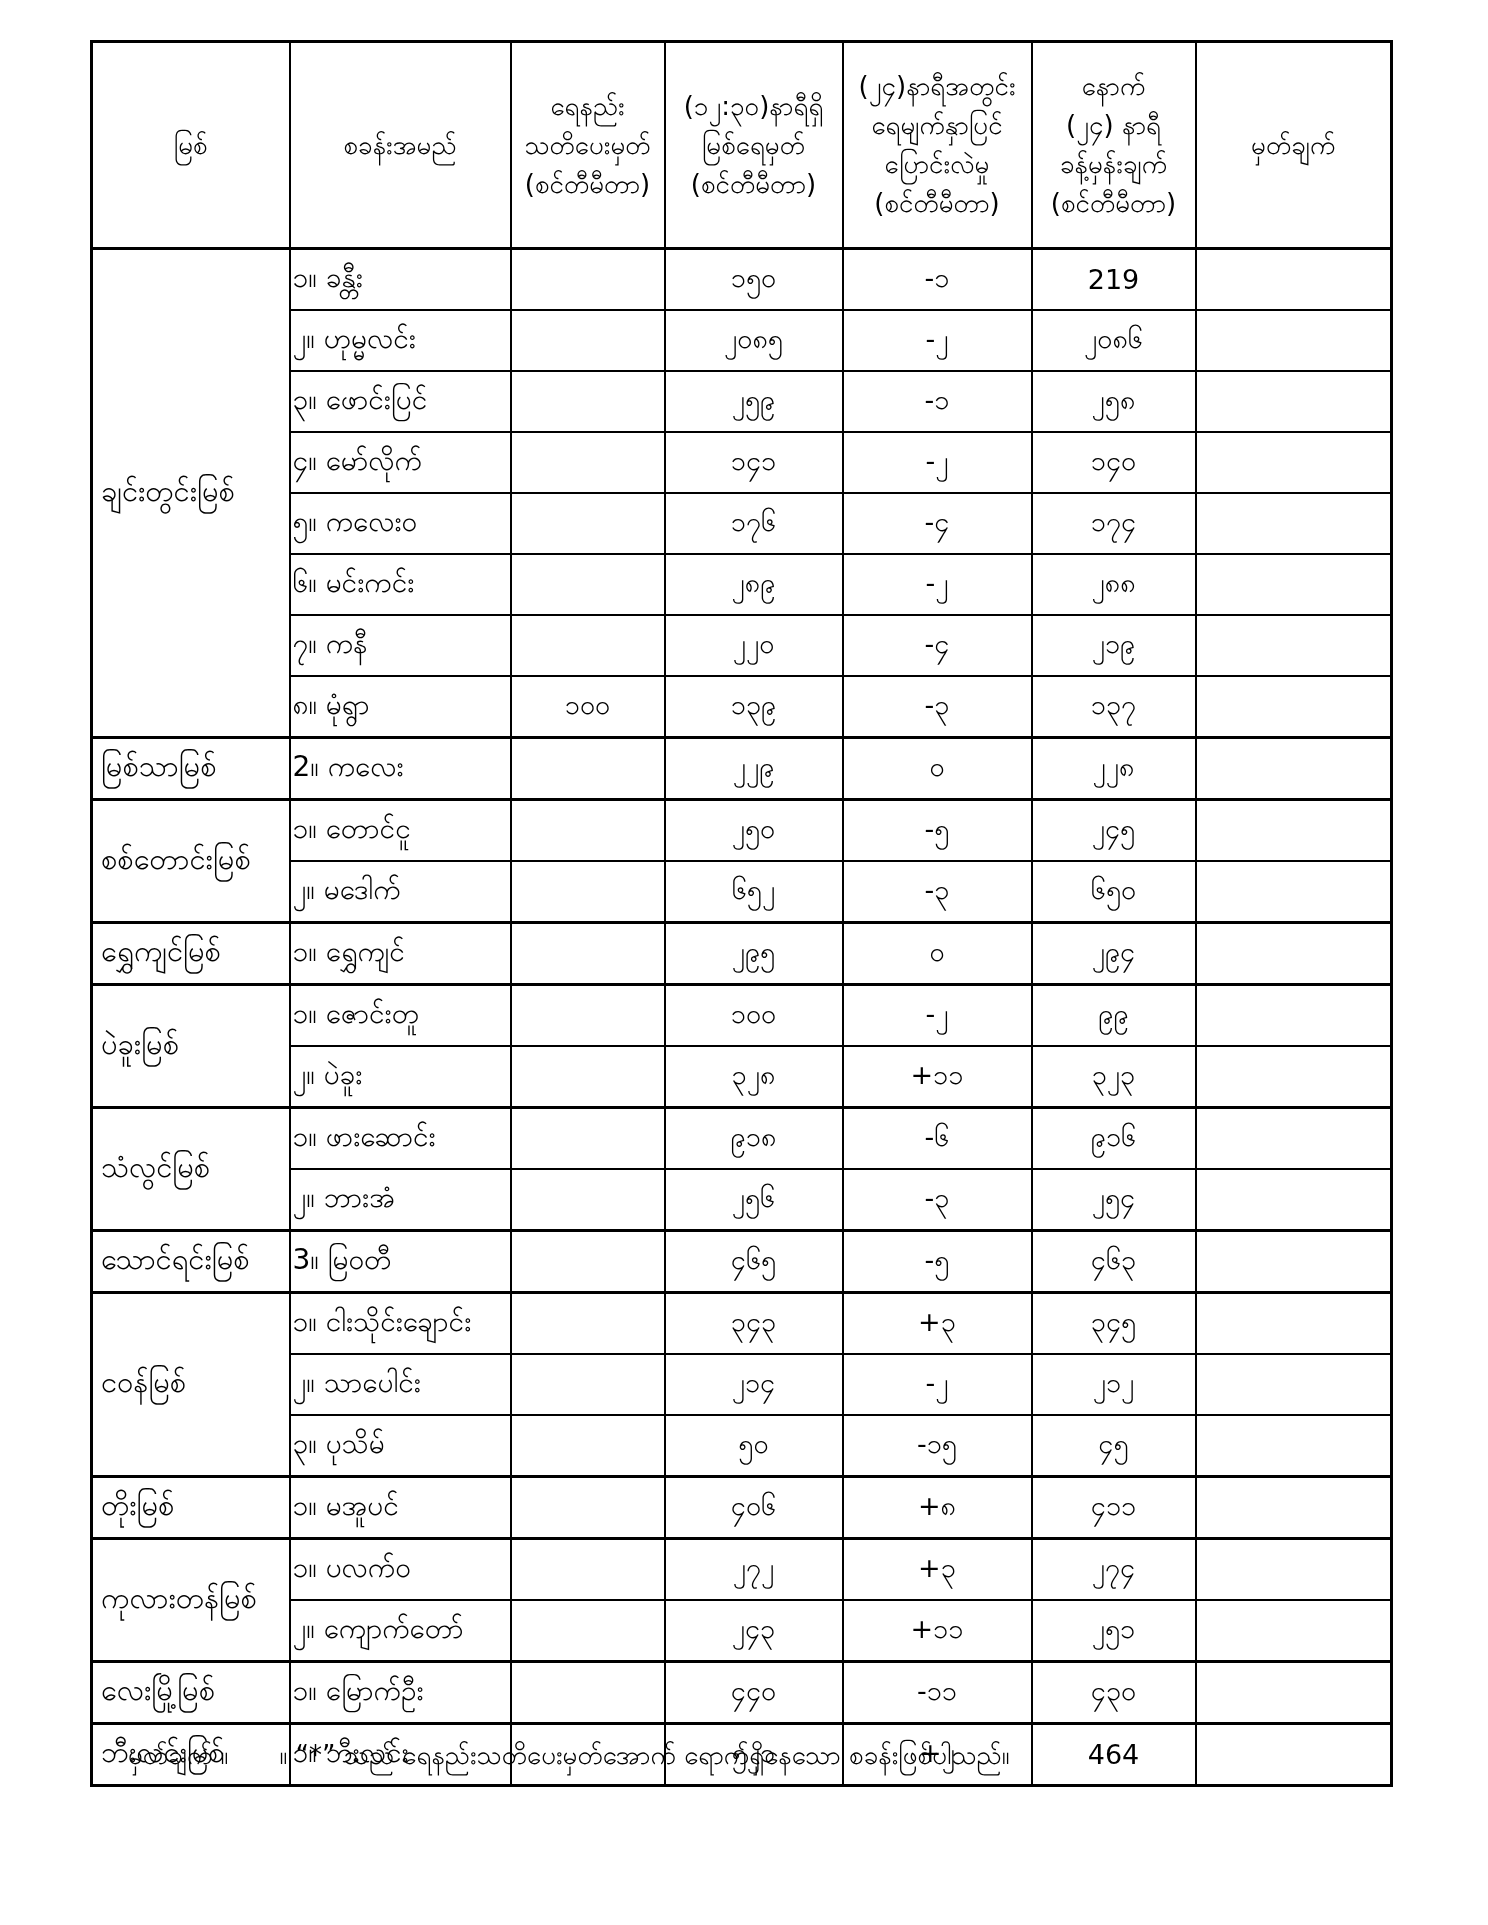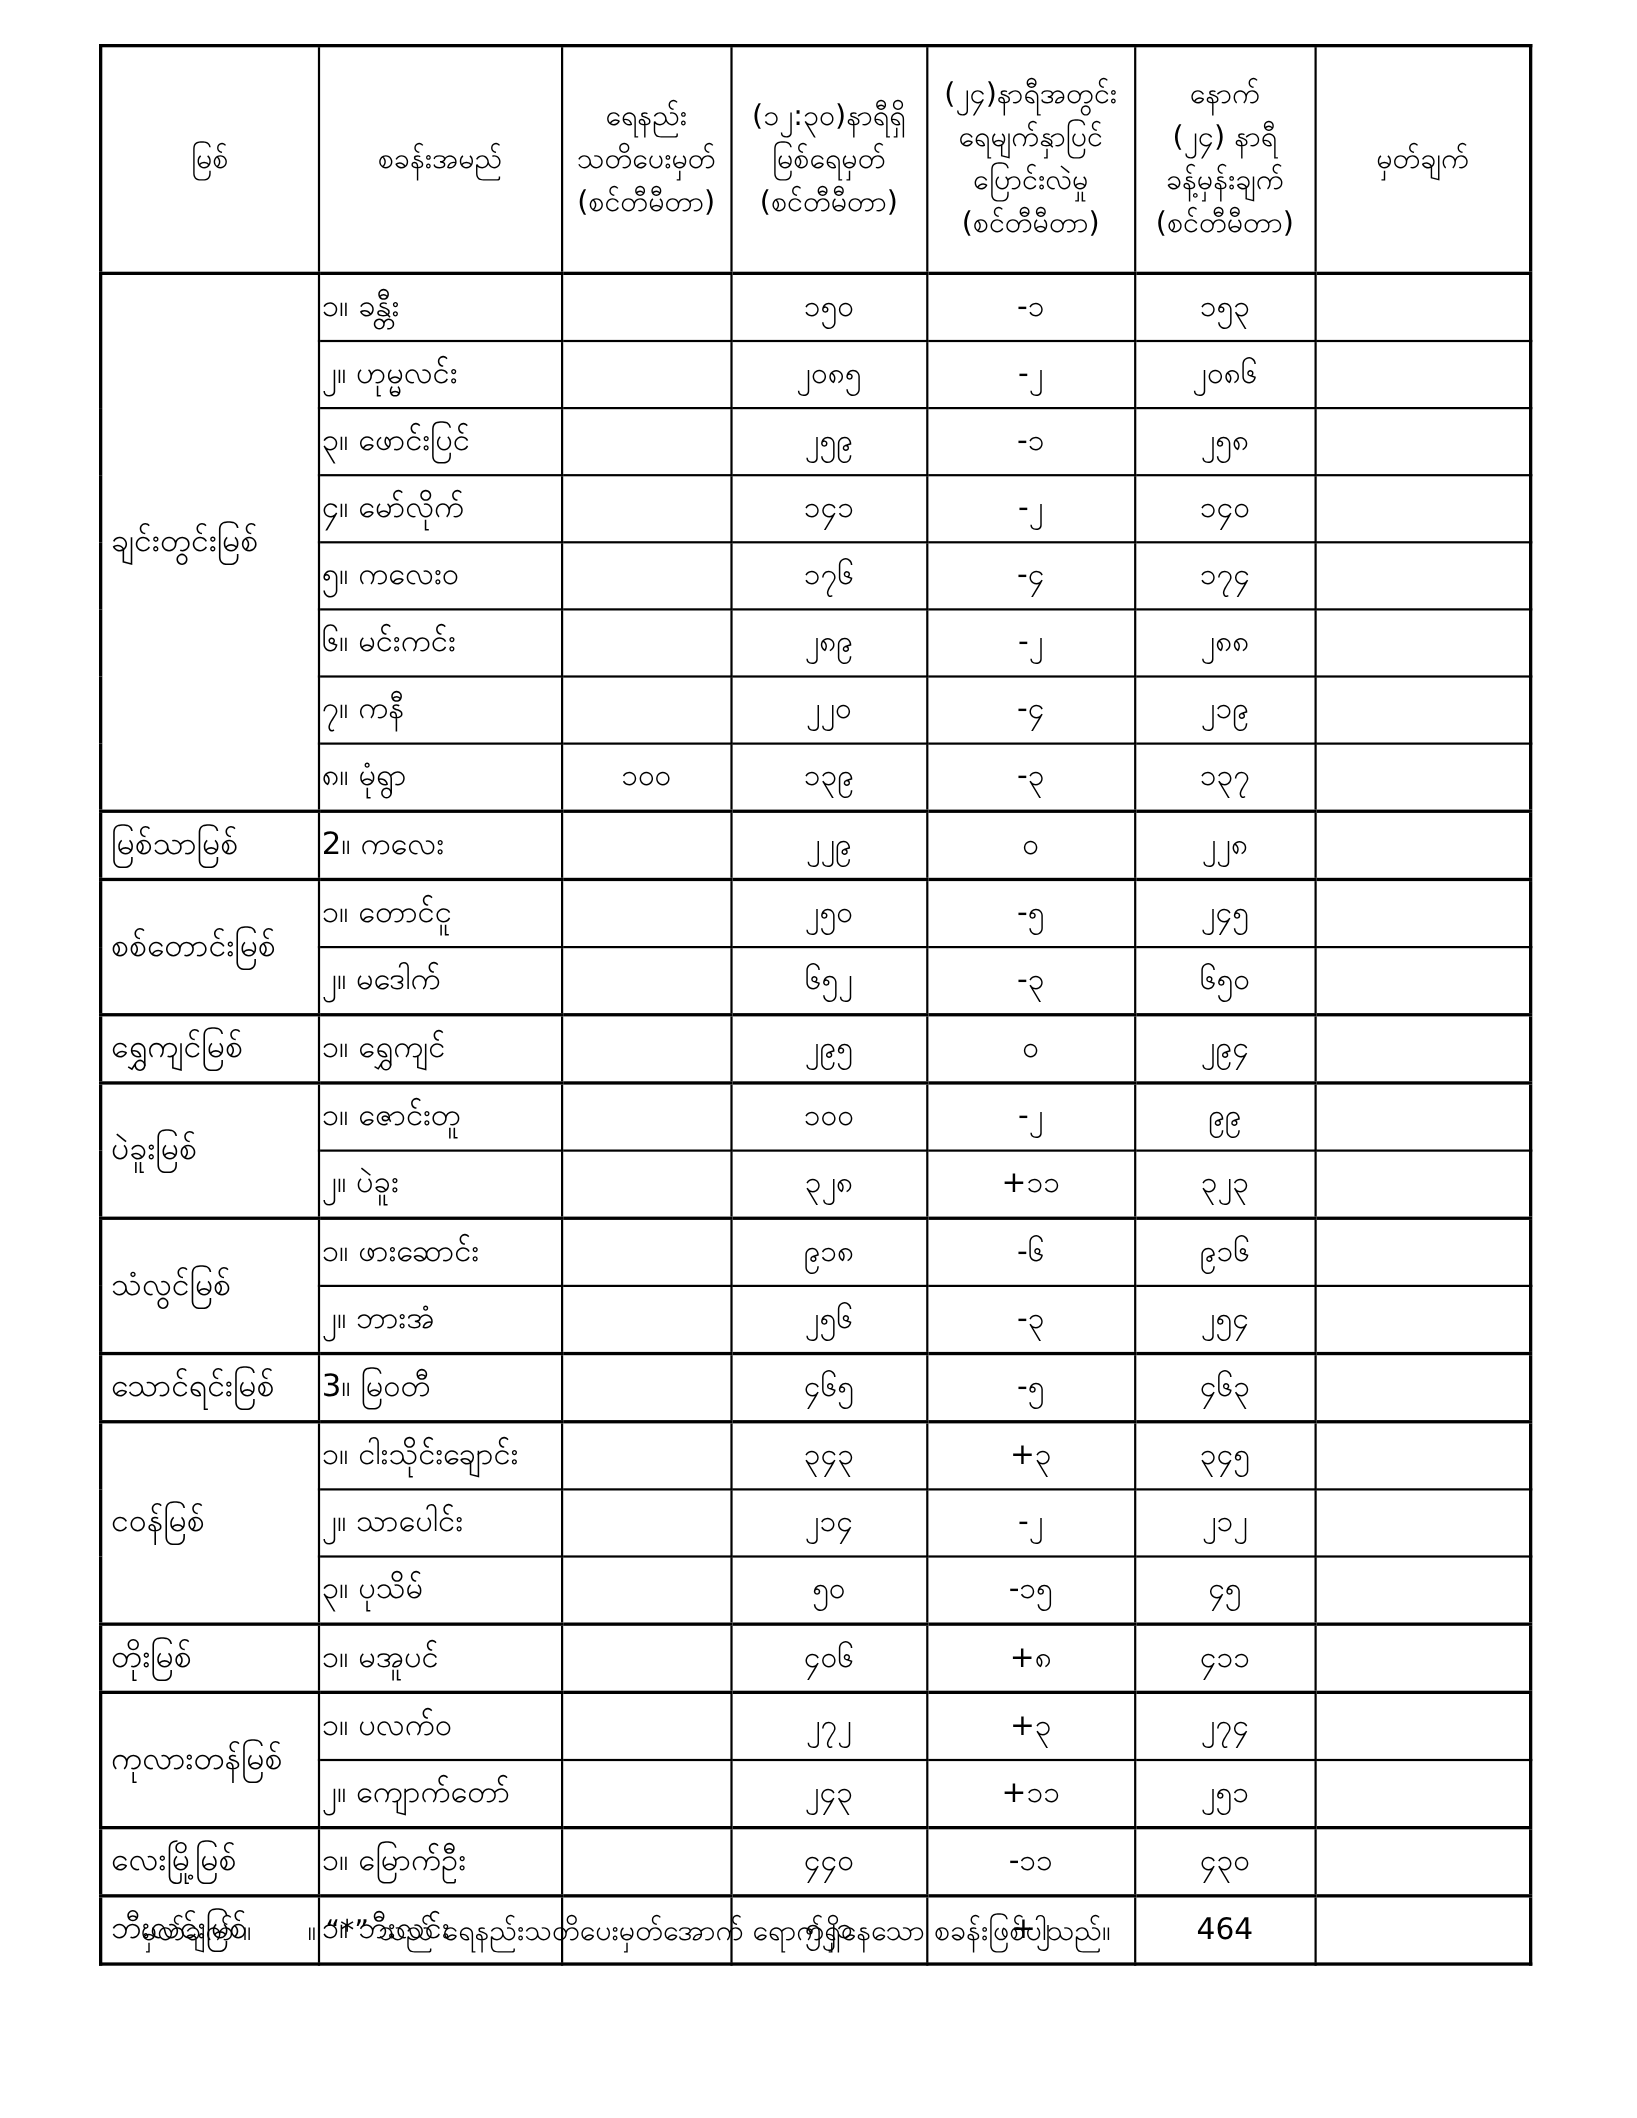--- a/index.html
+++ b/index.html
@@ -119,21 +119,21 @@
         <th>မှတ်ချက်</th>
       </tr>
     </thead>
     <tbody>
         <tr class="group-start">
           <td class="river" rowspan="8">ချင်းတွင်းမြစ်</td>
           <td class="station">၁။ ခန္တီး</td>
           <td class="warning"></td>
           <td class="level">၁၅၀</td>
           <td class="change">-၁</td>
-          <td class="forecast">၁၅၃</td>
+          <td class="forecast">219</td>
           <td class="remark"></td>
         </tr>
         <tr>
           <td class="station">၂။ ဟုမ္မလင်း</td>
           <td class="warning"></td>
           <td class="level">၂၀၈၅</td>
           <td class="change">-၂</td>
           <td class="forecast">၂၀၈၆</td>
           <td class="remark"></td>
         </tr>

